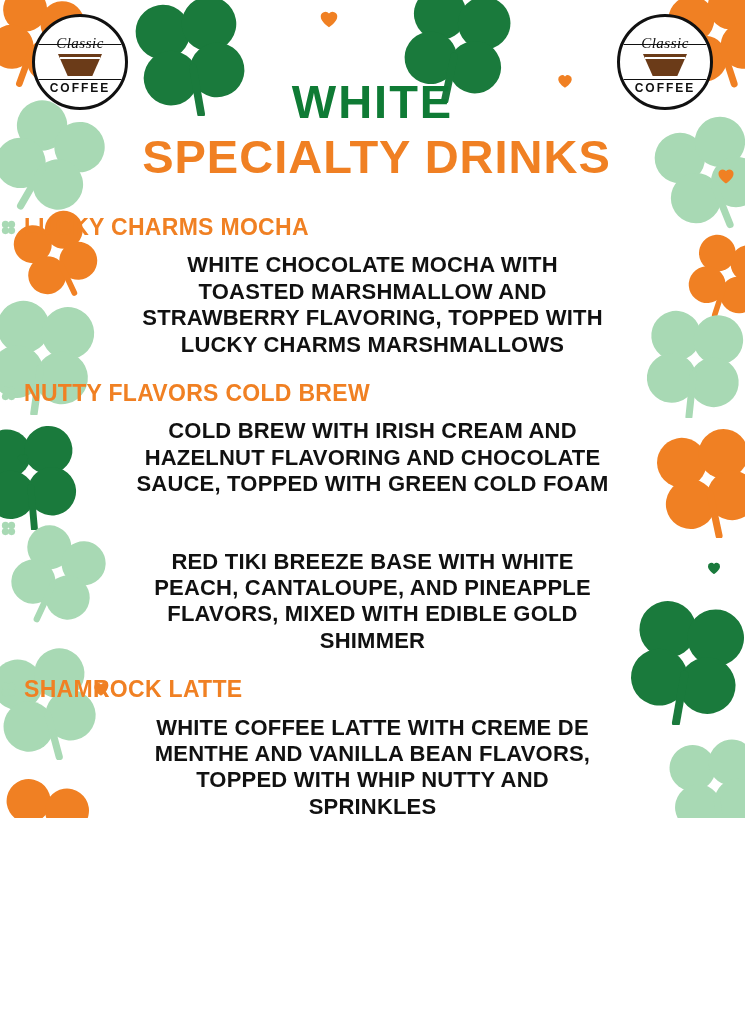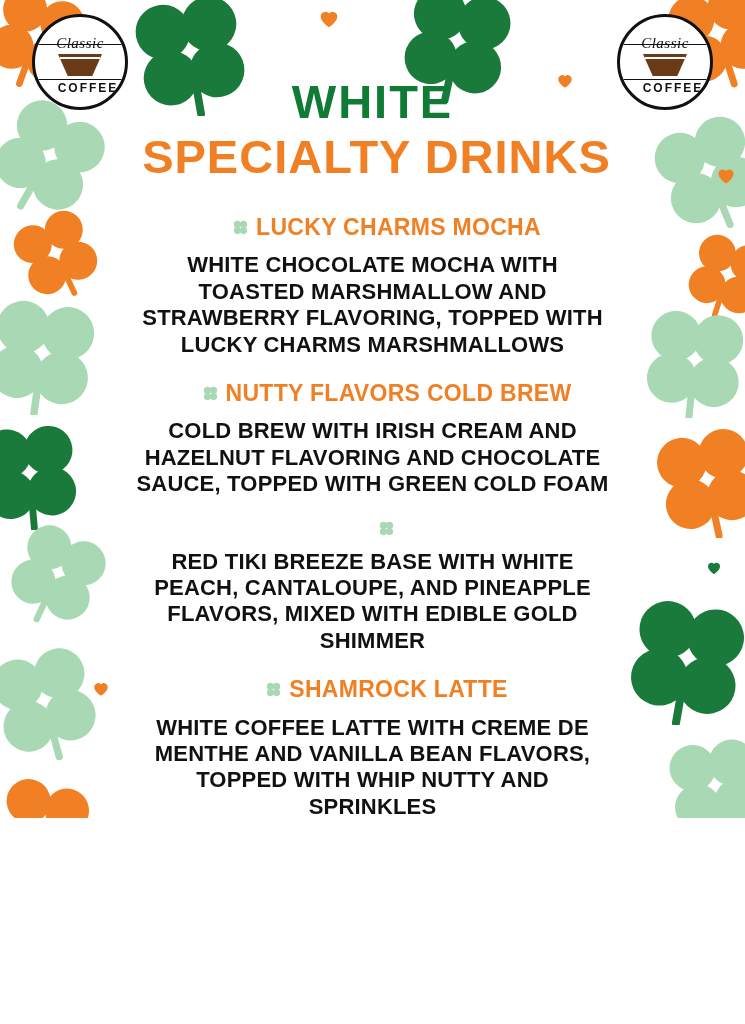--- a/index.html
+++ b/index.html
@@ -88,21 +88,20 @@
     background: #ffffff;
   }
   .logo .logo-bottom {
     font-family: "Liberation Sans", sans-serif;
     font-weight: bold;
     font-size: 12px;
     letter-spacing: 2px;
     color: #111111;
     line-height: 1;
     margin-bottom: 0;
-    padding-left: 16px;
   }
   .logo .logo-band {
     position: absolute;
     left: 0;
     right: 0;
     height: 1px;
     background: #111111;
   }
   .logo .band-top { top: 27px; }
   .logo .band-bottom { bottom: 27px; }
@@ -140,23 +139,21 @@
   }
   .drink-name {
     font-size: 23px;
     font-weight: bold;
     color: #f08023;
     letter-spacing: 0.3px;
     line-height: 1.15;
     margin: 0 0 3px 0;
     display: flex;
     align-items: center;
-    justify-content: center;
     gap: 7px;
-    padding-left: 28px;
   }
   .drink-name .shamrock-bullet {
     display: inline-block;
     width: 17px;
     height: 17px;
     flex: 0 0 auto;
   }
   .drink-desc {
     font-size: 22px;
     font-weight: bold;

